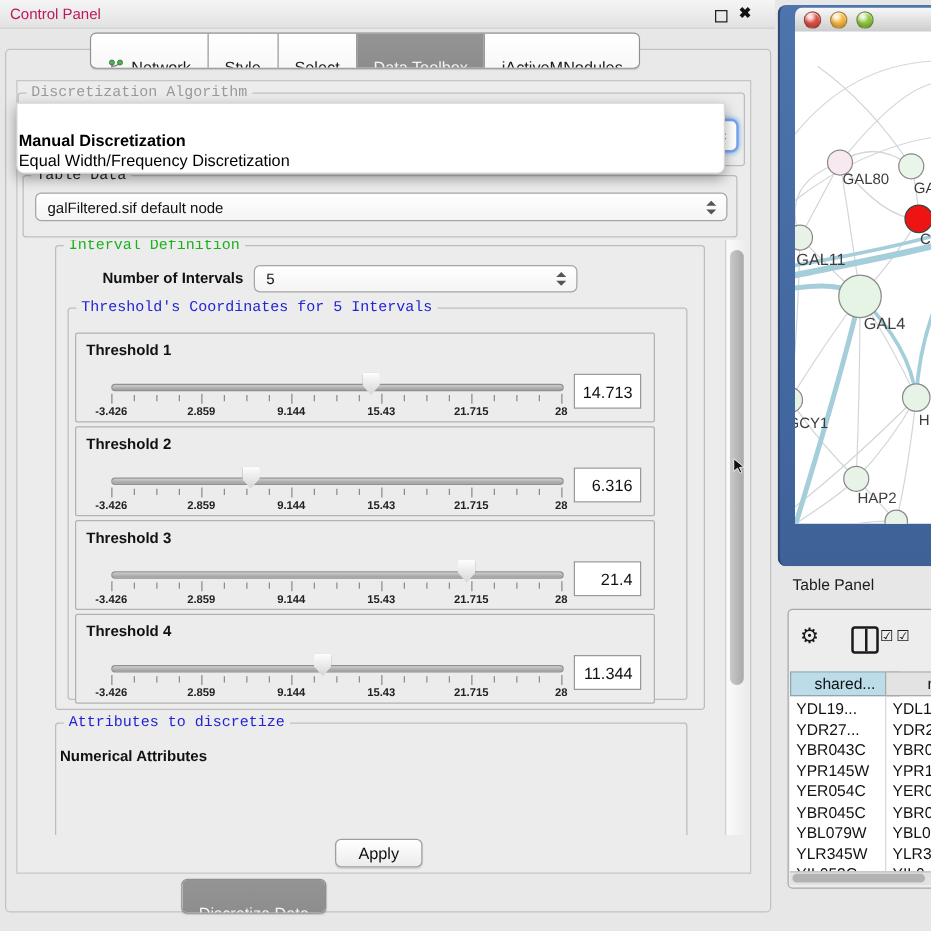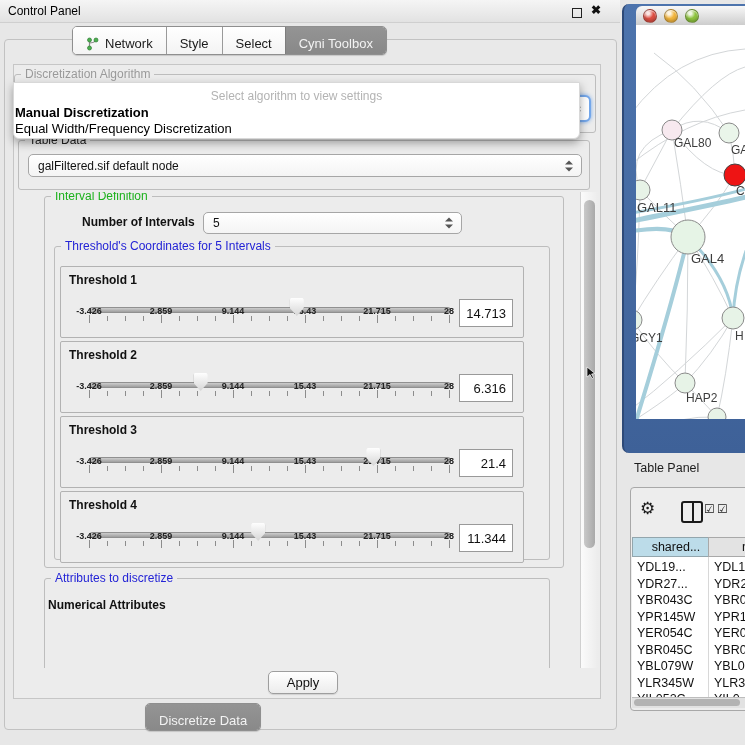--- a/index.html
+++ b/index.html
@@ -3,40 +3,40 @@
 <meta charset="utf-8">
 <style>
   html,body{margin:0;padding:0;}
   body{width:745px;height:745px;position:relative;overflow:hidden;
        background:#e7e7e7;font-family:"Liberation Sans",sans-serif;
        -webkit-font-smoothing:antialiased;}
   .abs{position:absolute;}
   
   .titlebar{left:0;top:0;width:620px;height:22px;
     background:linear-gradient(#f5f5f5,#e2e2e2);border-bottom:1px solid #cfcfcf;}
-  .titlebar-text{left:8px;top:4px;font-size:12px;color:#000000;}
+  .titlebar-text{left:8px;top:4px;font-size:12px;color:#be185d;}
   .float-btn{left:572px;top:8px;width:8px;height:8px;border:1.5px solid #222;background:transparent;}
   .close-btn{left:591px;top:3px;font-size:12px;font-weight:bold;color:#111;}
   
   .tabgroup{display:flex;border:1px solid #8f8f8f;border-radius:5px;overflow:hidden;
     background:#fdfdfd;box-shadow:0 1px 1px rgba(0,0,0,.15);}
-  .tabgroup .tab{display:flex;align-items:center;padding:4px 13px;font-size:13px;color:#1a1a1a;
+  .tabgroup .tab{display:flex;align-items:center;padding:14px 13px;font-size:13px;color:#1a1a1a;
     height:25px;background:linear-gradient(#ffffff,#f1f1f1);white-space:nowrap;cursor:default;}
   .tabgroup .tab + .tab{border-left:1px solid #9a9a9a;align-items:center;}
   .tabgroup .tab.sel{background:linear-gradient(#949494,#868686);color:#f3f3f3;border-left-color:#7d7d7d;}
   .toptabs{left:72px;top:26px;height:27px;}
   .bottabs{left:145px;top:703px;height:26px;}
   .tab-icon{margin-right:6px;width:13px;height:14px;}
   
   .outer-pane{left:4px;top:39px;width:611px;height:689px;border:1px solid #c2c2c2;
     border-radius:4px;background:#e9e9e9;}
   .inner-pane{left:13px;top:64px;width:586px;height:633px;border:1px solid #c6c6c6;
     background:#ececec;}
   .groupbox{border:1px solid #bdbdbd;border-radius:3px;}
-  .group-title{position:absolute;top:-8px;left:6px;background:#ececec;padding:0 4px;font-size:12px;}
+  .group-title{position:absolute;top:-8px;left:6px;background:#ececec;padding:0 4px;font-size:12px;font-family:Liberation Mono, monospace;}
   .t-green{color:#1cb11c;}
   .t-blue{color:#2323d6;}
   .t-gray{color:#9a9a9a;}
   
   .combo{background:linear-gradient(#ffffff,#f4f4f4);border:1px solid #a6a6a6;border-radius:5px;
     font-size:12px;color:#111;display:flex;align-items:center;padding-left:9px;box-sizing:border-box;}
   .stepper{position:absolute;right:8px;top:50%;transform:translateY(-50%);width:8px;height:11px;}
   .stepper:before,.stepper:after{content:"";position:absolute;left:0;border-left:4px solid transparent;
     border-right:4px solid transparent;}
   .stepper:before{top:0;border-bottom:4px solid #555;}
@@ -59,21 +59,21 @@
   .thr-panel{position:absolute;left:40px;width:462px;height:70px;border:1px solid #b2b2b2;
     border-radius:2px;background:#ececec;}
   .thr-label{position:absolute;left:8px;top:6px;font-size:12px;font-weight:bold;color:#111;}
   .thr-track{position:absolute;left:28px;top:40px;width:360px;height:4px;border-radius:3px;
     background:linear-gradient(#cdcdcd,#9e9e9e);border:0.5px solid #909090;}
   .thr-thumb{position:absolute;top:31px;width:14px;height:18px;
     background:linear-gradient(#fefefe,#d6d6d6);
     clip-path:polygon(8% 0,92% 0,100% 10%,100% 55%,50% 100%,0 55%,0 10%);
     filter:drop-shadow(0 0 1px #777);}
   .tick{position:absolute;width:1px;background:#8c8c8c;}
-  .tick-label{position:absolute;top:39px;transform:translateX(-50%);font-size:9px;font-weight:600;color:#222;}
+  .tick-label{position:absolute;top:57px;transform:translateX(-50%);font-size:9px;font-weight:600;color:#222;}
   .thr-value{position:absolute;left:398px;top:32px;width:54px;height:28px;background:#fff;
     border:1px solid #999;font-size:13px;color:#111;display:flex;align-items:center;
     justify-content:flex-end;padding-right:6px;box-sizing:border-box;}
   
   .attr-list{position:absolute;left:36px;top:425px;width:474px;height:60px;background:#fff;
     border:1px solid #ababab;}
   .attr-item{position:absolute;left:18px;height:16px;font-size:12.5px;color:#111;white-space:nowrap;}
   .attr-scroll{position:absolute;right:1px;top:1px;width:13px;bottom:1px;background:#f4f4f4;}
   .attr-thumb{position:absolute;left:1px;top:4px;width:10px;height:44px;border-radius:5px;background:#b9b9b9;}
   
@@ -123,42 +123,44 @@
       </svg>
       <span>Network</span>
     </div>
     <div class="tab">
       <span>Style</span>
     </div>
     <div class="tab">
       <span>Select</span>
     </div>
     <div class="tab sel">
-      <span>Cyni Toolbox</span>
+      <span>Data Toolbox</span>
+    </div>
+    <div class="tab">
+      <span>jActiveMNodules</span>
     </div>
   </div>
 <div class="abs inner-pane"></div>
 
 <div class="abs groupbox" style="left:14px;top:74px;width:580px;height:57px;">
   <span class="group-title t-gray">Discretization Algorithm</span>
 </div>
 <div class="abs focus-combo">
   <span class="stepper"></span>
 </div>
 
 <div class="abs groupbox" style="left:18px;top:140px;width:570px;height:48px;">
   <span class="group-title" style="color:#222;">Table Data</span>
 </div>
 <div class="abs combo" style="left:28px;top:154px;width:554px;height:23px;">
   <span>galFiltered.sif default node</span>
   <span class="stepper"></span>
 </div>
 
 <div class="abs popup">
-  <div class="popup-prompt">Select algorithm to view settings</div>
   <div class="popup-item1">Manual Discretization</div>
   <div class="popup-item2">Equal Width/Frequency Discretization</div>
 </div>
 
 <div class="abs viewport" id="viewport">
 
   <div class="abs groupbox" style="left:24px;top:4px;width:518px;height:370px;">
     <span class="group-title t-green">Interval Definition</span>
   </div>
   <div class="abs" style="left:62px;top:23px;font-size:12px;font-weight:bold;color:#111;">Number of Intervals</div>

